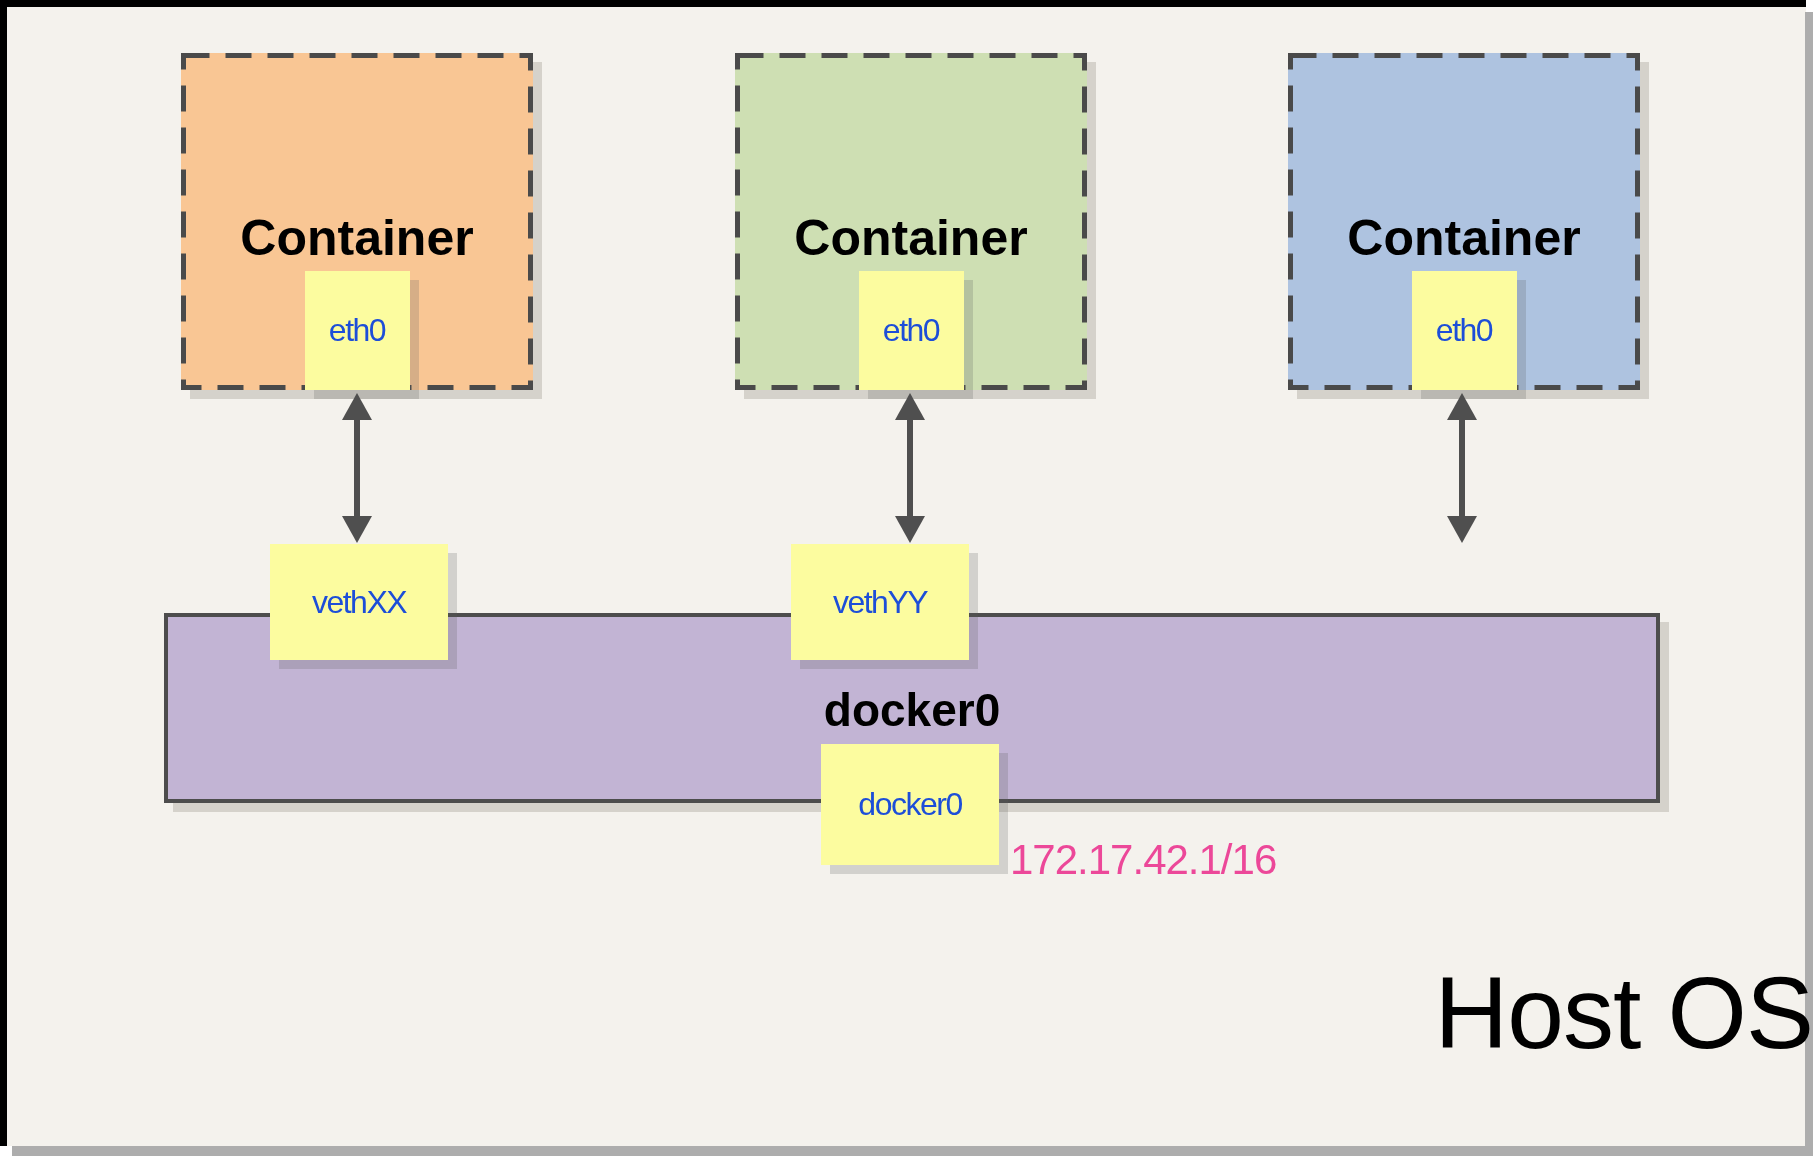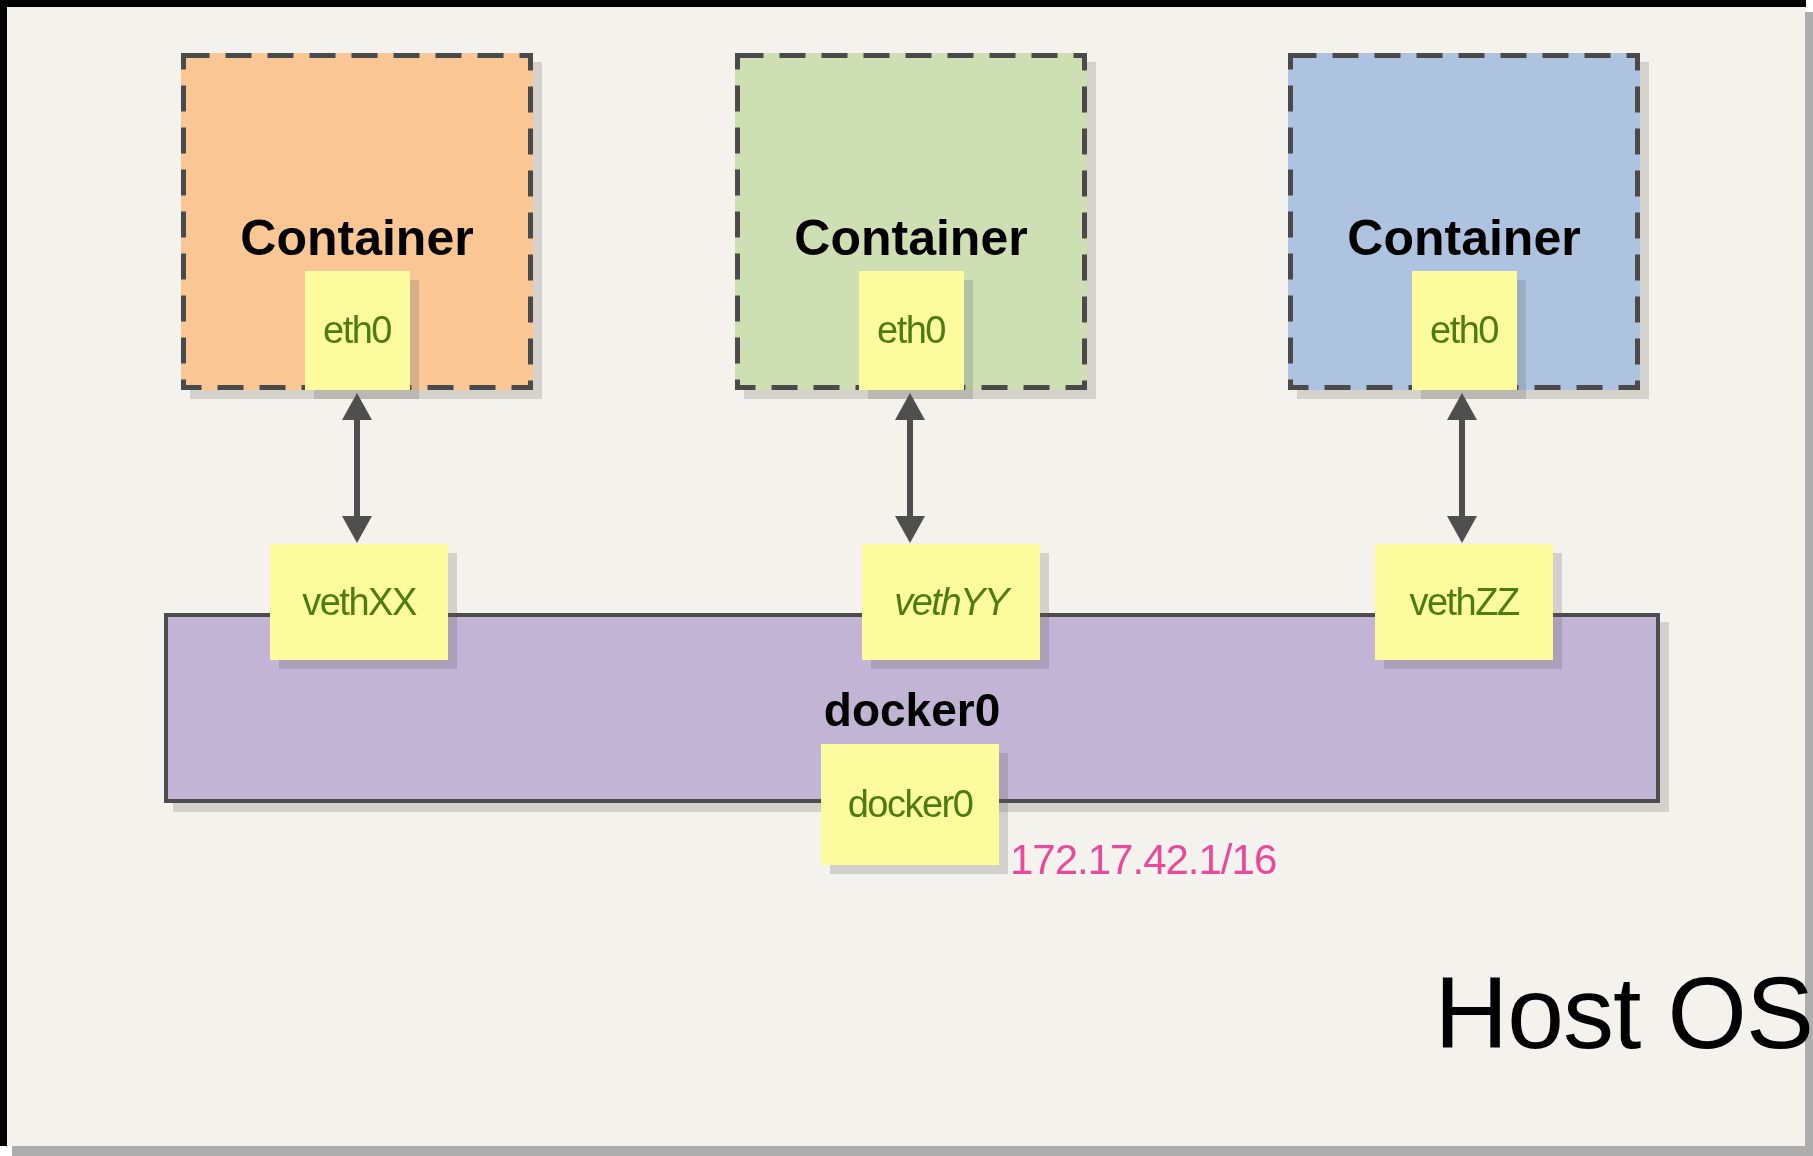--- a/index.html
+++ b/index.html
@@ -21,21 +21,21 @@
   .cbox.orange{background:#F9C694;}
   .cbox.green{background:#CEDFB3;}
   .cbox.blue{background:#AEC3E0;}
   .cbox svg.dash{position:absolute;left:0;top:0;display:block;}
   .cbox-title{position:absolute;left:0;right:0;top:136px;text-align:center;
         font-size:50px;font-weight:bold;color:#000;z-index:1;margin-top:20px;}
 
   
   .note{position:absolute;background:#FCFC9F;box-shadow:9px 9px 0 rgba(90,90,90,0.22);
         display:flex;align-items:center;justify-content:center;
-        font-size:38px;color:#4d7c0f;letter-spacing:-1.5px;z-index:4;}
+        font-size:32px;color:#1d4ed8;letter-spacing:-1.5px;z-index:4;}
   .note.eth{left:calc(50% - 52.5px);bottom:0;width:105px;height:119px;}
   .note.veth{top:544px;width:178px;height:116px;}
   .note.bridge-if{left:821px;top:744px;width:178px;height:121px;}
 
   
   .arrow{position:absolute;top:393px;width:30px;height:150px;z-index:3;
          display:flex;flex-direction:column;align-items:center;}
   .arrow .head-up{width:0;height:0;border-left:15px solid transparent;
          border-right:15px solid transparent;border-bottom:27px solid #4F4F4F;}
   .arrow .shaft{width:6px;flex:1;background:#4F4F4F;}
@@ -104,21 +104,20 @@
     <div class="head-up"></div>
     <div class="shaft"></div>
     <div class="head-down"></div>
   </div>
 
   <div class="bridge-bar">
     <div class="bridge-label">docker0</div>
   </div>
 
   <div class="note veth" style="left:270px;">vethXX</div>
-  <div class="note veth" style="left:862px;font-style:italic;">vethYY</div>
-  <div class="note veth" style="left:1375px;">vethZZ</div>
+  <div class="note veth" style="left:791px;">vethYY</div>
 
   <div class="note bridge-if">docker0</div>
   <div class="ip-label">172.17.42.1/16</div>
 
   <div class="host-label">Host OS</div>
 
 </div>
 
 </body></html>

